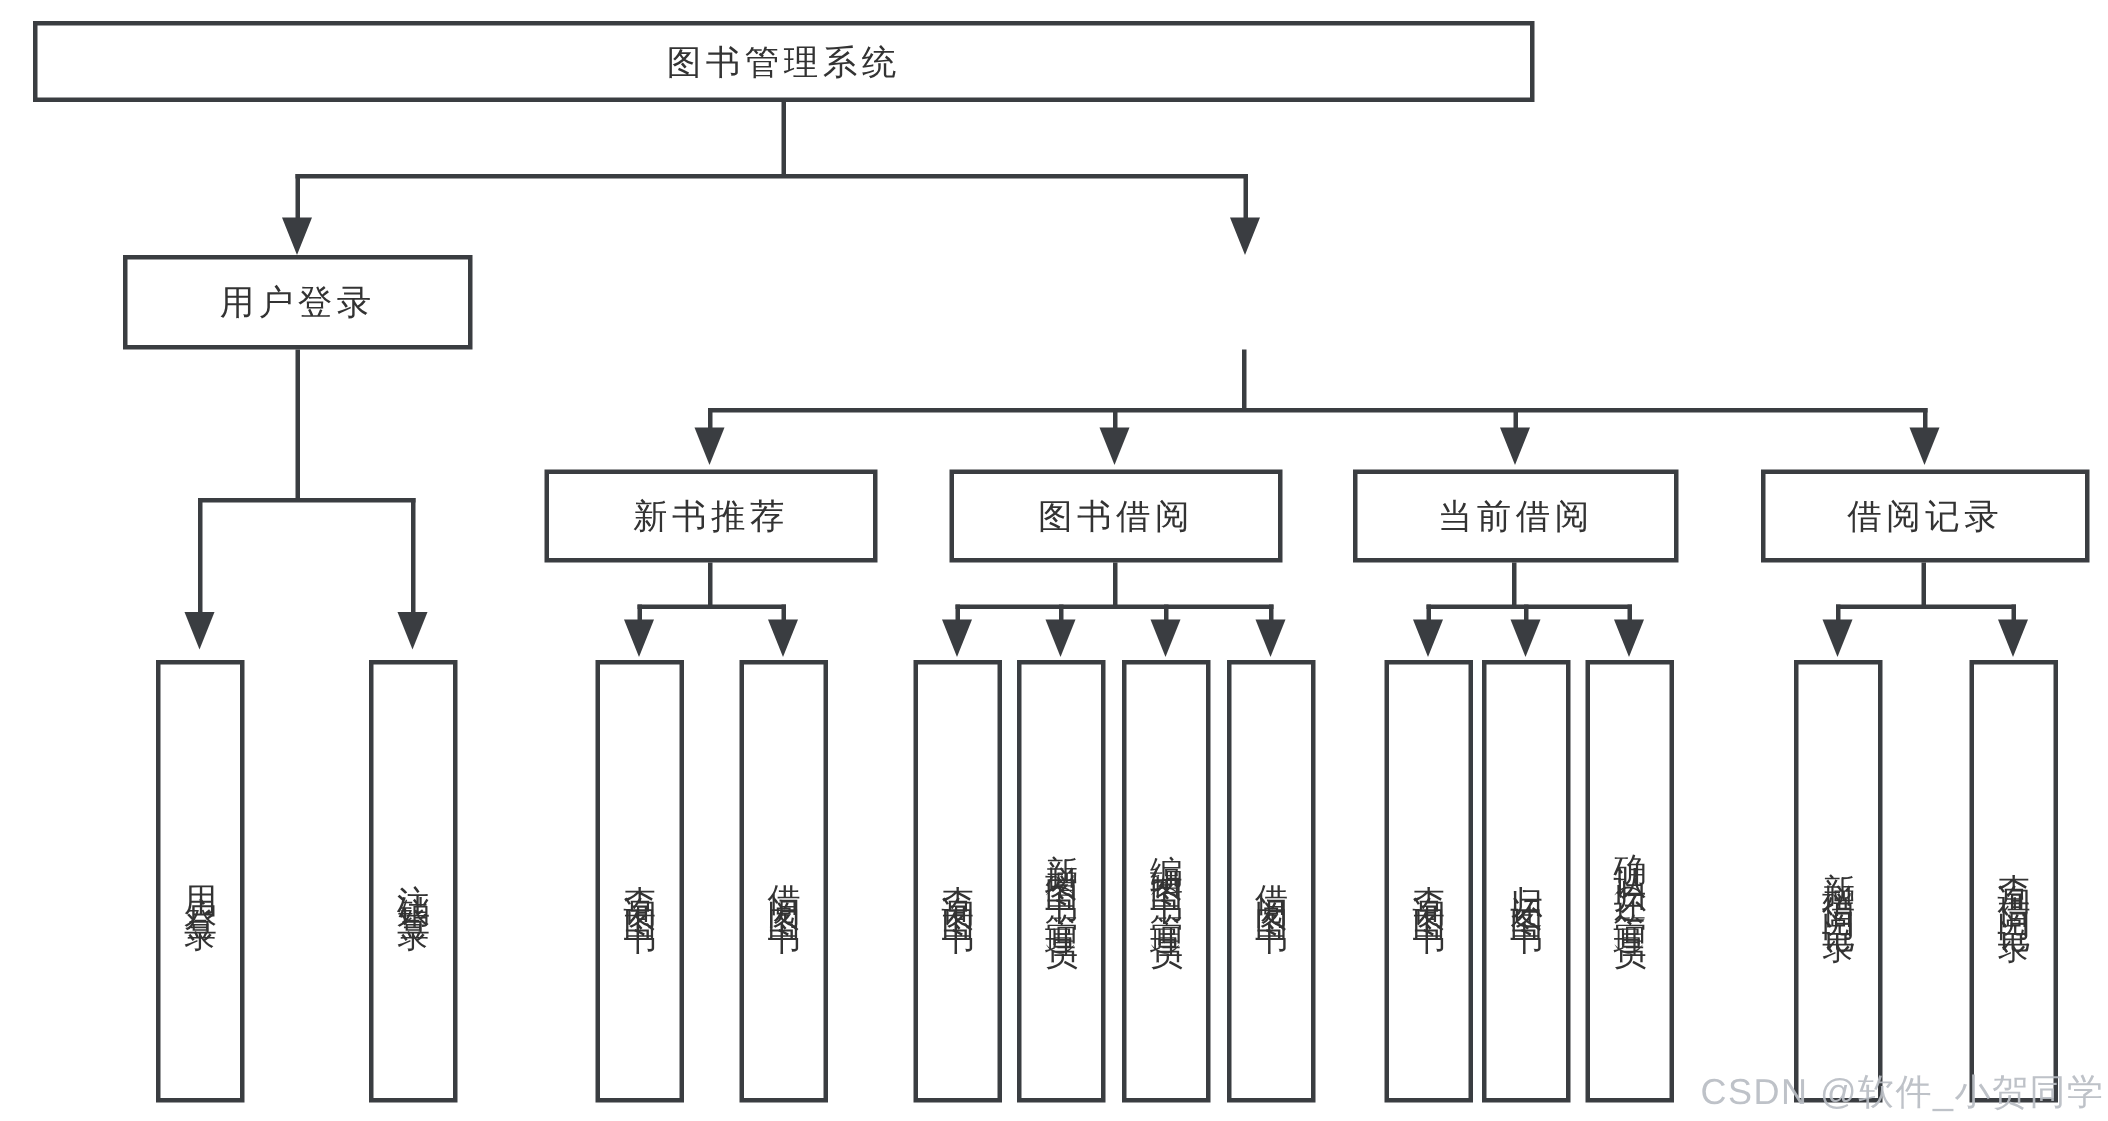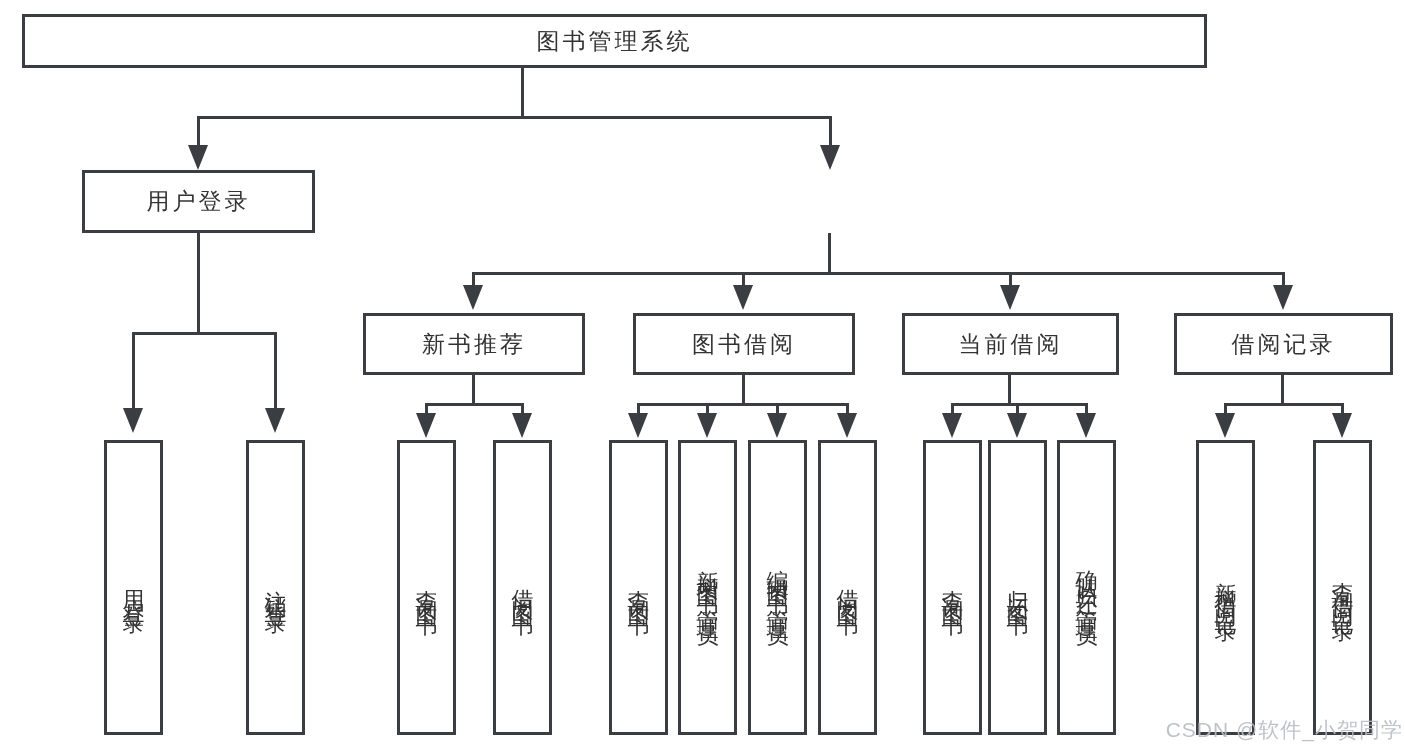--- a/index.html
+++ b/index.html
@@ -41,34 +41,34 @@
     position: absolute;
     width: 0; height: 0;
     border-left: 10px solid transparent;
     border-right: 10px solid transparent;
     border-top: 25px solid var(--line);
   }
   .watermark {
     position: absolute;
     right: 2px;
     bottom: 3px;
-    font-size: 21px;
+    font-size: 24px;
     letter-spacing: 1px;
     color: var(--watermark);
     opacity: 0.92;
     z-index: 5;
     white-space: nowrap;
   }
 </style>
 </head>
 <body>
 
 <div class="canvas">
 
-  <div class="node h-node" style="left:22px; top:14px; width:1185px; height:54px;">图书管理系统</div>
+  <div class="node h-node" style="left:22px; top:14px; width:1001px; height:54px;">图书管理系统</div>
 
   <div>
     <div class="vl" style="left:521px; top:68px; height:50px;"></div>
     <div class="hl" style="left:197px; top:116px; width:635px;"></div>
     <div class="vl" style="left:197px; top:116px; height:32px;"></div>
     <div class="vl" style="left:829px; top:116px; height:32px;"></div>
     <div class="ah" style="left:188px; top:145px;"></div>
     <div class="ah" style="left:820px; top:145px;"></div>
   </div>
 

